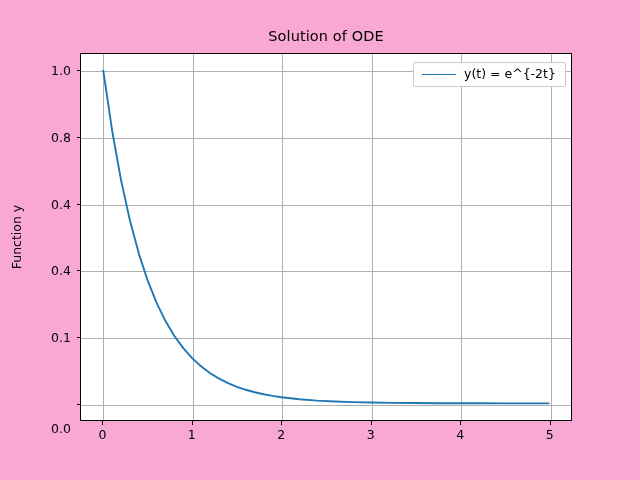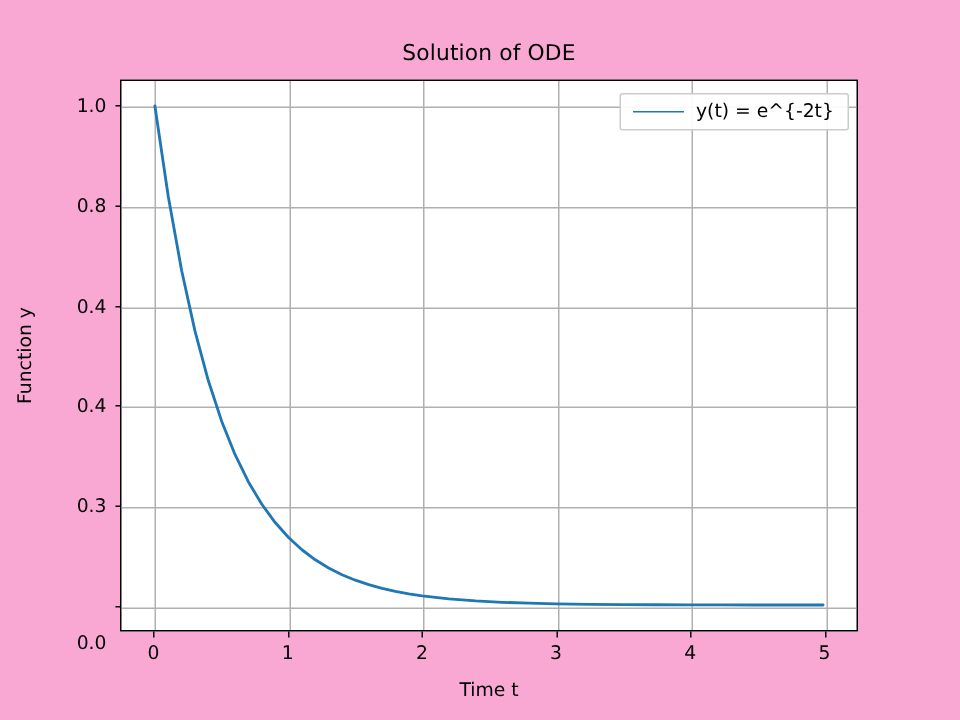--- a/index.html
+++ b/index.html
@@ -190,32 +190,31 @@
       <div class="tick-label x" style="left: 370.73px;">3</div>
       <div class="tick-mark x" style="left: 460.18px;"></div>
       <div class="tick-label x" style="left: 460.18px;">4</div>
       <div class="tick-mark x" style="left: 549.64px;"></div>
       <div class="tick-label x" style="left: 549.64px;">5</div>
     </div>
   <div id="y-ticks">
       <div class="tick-mark y" style="top: 404.27px;"></div>
       <div class="tick-label y" style="top: 428px;">0.0</div>
       <div class="tick-mark y" style="top: 337.36px;"></div>
-      <div class="tick-label y" style="top: 337.36px;">0.3</div>
+      <div class="tick-label y" style="top: 337.36px;">0.1</div>
       <div class="tick-mark y" style="top: 270.45px;"></div>
       <div class="tick-label y" style="top: 270.45px;">0.4</div>
       <div class="tick-mark y" style="top: 203.55px;"></div>
       <div class="tick-label y" style="top: 203.55px;">0.4</div>
       <div class="tick-mark y" style="top: 136.64px;"></div>
       <div class="tick-label y" style="top: 136.64px;">0.8</div>
       <div class="tick-mark y" style="top: 69.73px;"></div>
       <div class="tick-label y" style="top: 69.73px;">1.0</div>
     </div>
 
-  <div id="xlabel">Time t</div>
 
   <div id="ylabel">Function y</div>
 
   <div id="legend">
     <span id="legend-line-sample" style="border-top-color: rgb(31, 119, 180);"></span>
     <span id="legend-label">y(t) = e^{-2t}</span>
   </div>
 
 </div>
 

